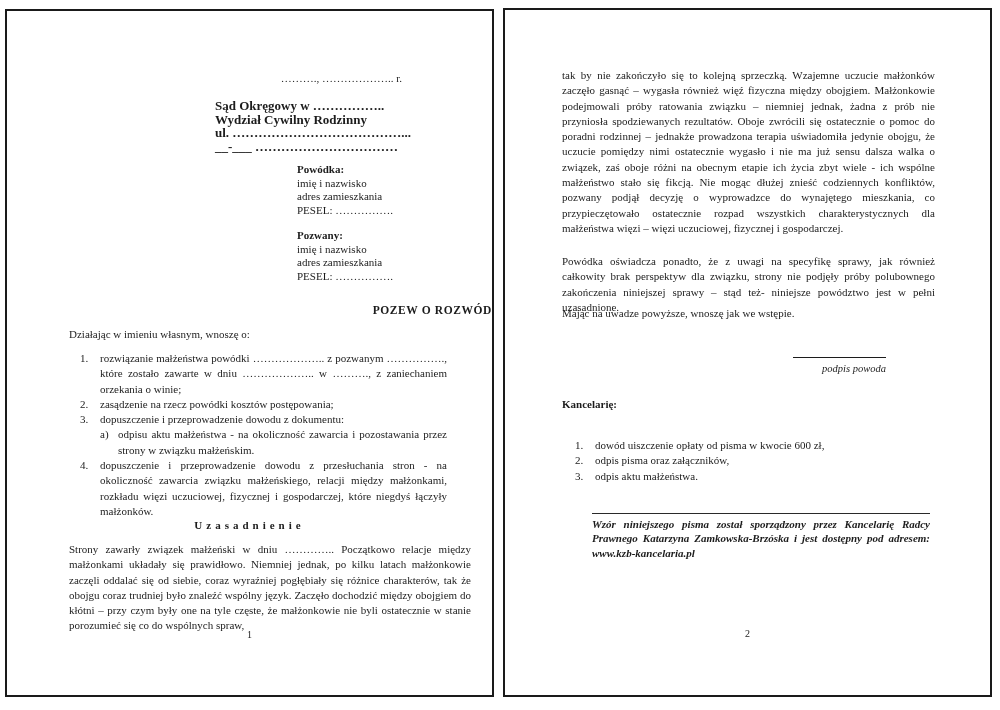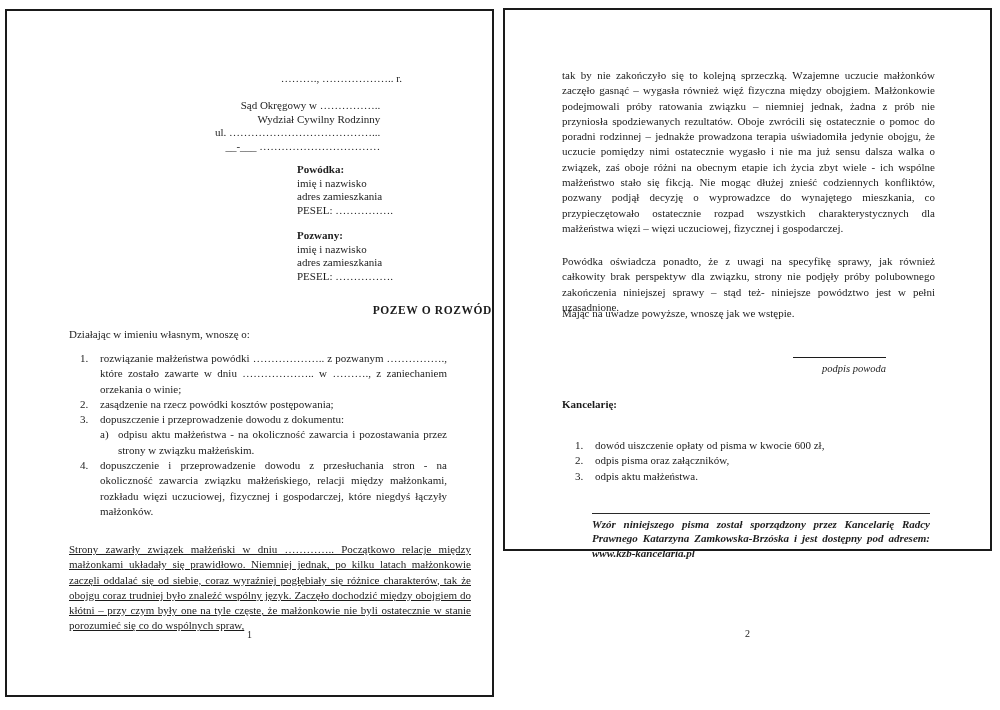--- a/index.html
+++ b/index.html
@@ -18,36 +18,35 @@
     height: 710px;
     background: #ffffff;
   }
   .page {
     position: absolute;
     background: #ffffff;
     border: 2px solid #1a1a1a;
     box-sizing: border-box;
   }
   #page-1 { left: 5px;  top: 9px; width: 489px; height: 688px; }
-  #page-2 { left: 503px; top: 8px; width: 489px; height: 543px; }
+  #page-2 { left: 503px; top: 8px; width: 489px; height: 689px; }
 
   .abs { position: absolute; }
 
   
   .date-line {
     top: 61px; left: 0; width: 395px;
     text-align: right;
     font-size: 11px;
   }
   .court-block {
     top: 88px; left: 208px;
-    font-size: 11px; font-weight: normal;
+    font-size: 13px; font-weight: bold;
     line-height: 13.5px;
     white-space: nowrap;
-    text-align: right;
   }
   .party-block {
     left: 290px;
     font-size: 11px;
     line-height: 13.5px;
     white-space: nowrap;
   }
   #plaintiff-block { top: 152px; }
   #defendant-block { top: 218px; }
   .party-label { font-weight: bold; }
@@ -75,21 +74,21 @@
   .justification-heading {
     top: 508px; left: 0; width: 100%;
     text-align: center;
     font-size: 11px; font-weight: bold;
     letter-spacing: 4px;
   }
   .body-par {
     font-size: 11px; line-height: 15.3px;
     text-align: justify;
   }
-  #body-page1 { top: 531px; left: 62px; width: 402px; text-decoration: underline; }
+  #body-page1 { top: 531px; left: 62px; width: 402px; }
 
   .page-number {
     left: 0; width: 100%;
     text-align: center;
     font-size: 10px;
   }
   #pagenum-1 { top: 618px; }
   #pagenum-2 { top: 618px; }
 
   
@@ -173,20 +172,21 @@
       <div class="claim-row claim-sub">
         <span class="num">a)</span>
         <span class="txt">odpisu aktu małżeństwa - na okoliczność zawarcia i pozostawania przez strony w związku małżeńskim.</span>
       </div>
       <div class="claim-row">
         <span class="num">4.</span>
         <span class="txt">dopuszczenie i przeprowadzenie dowodu z przesłuchania stron - na okoliczność zawarcia związku małżeńskiego, relacji między małżonkami, rozkładu więzi uczuciowej, fizycznej i gospodarczej, które niegdyś łączyły małżonków.</span>
       </div>
     </div>
 
+    <div class="abs justification-heading">Uzasadnienie</div>
 
     <div class="abs body-par" id="body-page1">Strony zawarły związek małżeński w dniu ………….. Początkowo relacje między małżonkami układały się prawidłowo. Niemniej jednak, po kilku latach małżonkowie zaczęli oddalać się od siebie, coraz wyraźniej pogłębiały się różnice charakterów, tak że obojgu coraz trudniej było znaleźć wspólny język. Zaczęło dochodzić między obojgiem do kłótni – przy czym były one na tyle częste, że małżonkowie nie byli ostatecznie w stanie porozumieć się co do wspólnych spraw,</div>
 
     <div class="abs page-number" id="pagenum-1">1</div>
   </div>
 
   <div class="page" id="page-2">
 
     <div class="abs body-par" id="body-page2a">tak by nie zakończyło się to kolejną sprzeczką. Wzajemne uczucie małżonków zaczęło gasnąć – wygasła również więź fizyczna między obojgiem. Małżonkowie podejmowali próby ratowania związku – niemniej jednak, żadna z prób nie przyniosła spodziewanych rezultatów. Oboje zwrócili się ostatecznie o pomoc do poradni rodzinnej – jednakże prowadzona terapia uświadomiła jedynie obojgu, że uczucie pomiędzy nimi ostatecznie wygasło i nie ma już sensu dalsza walka o związek, zaś oboje różni na obecnym etapie ich życia zbyt wiele - ich wspólne małżeństwo stało się fikcją. Nie mogąc dłużej znieść codziennych konfliktów, pozwany podjął decyzję o wyprowadzce do wynajętego mieszkania, co przypieczętowało ostatecznie rozpad wszystkich charakterystycznych dla małżeństwa więzi – więzi uczuciowej, fizycznej i gospodarczej.</div>
 

